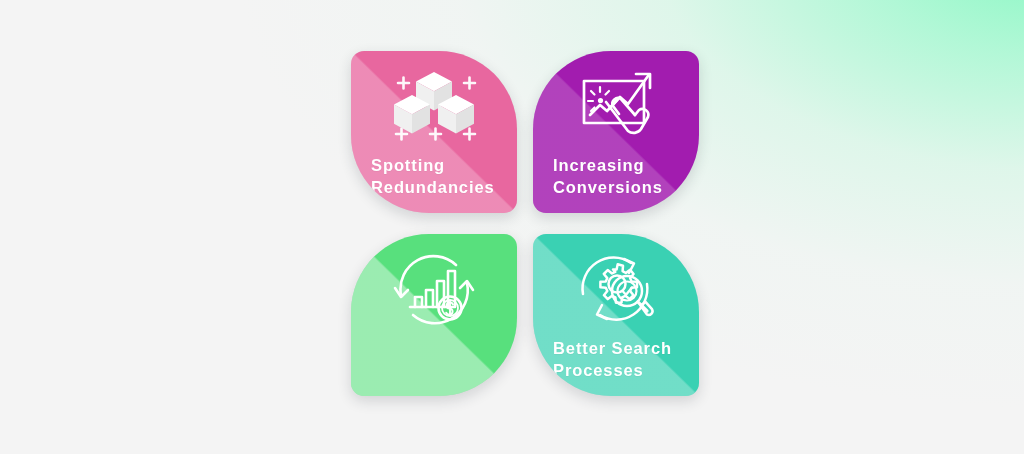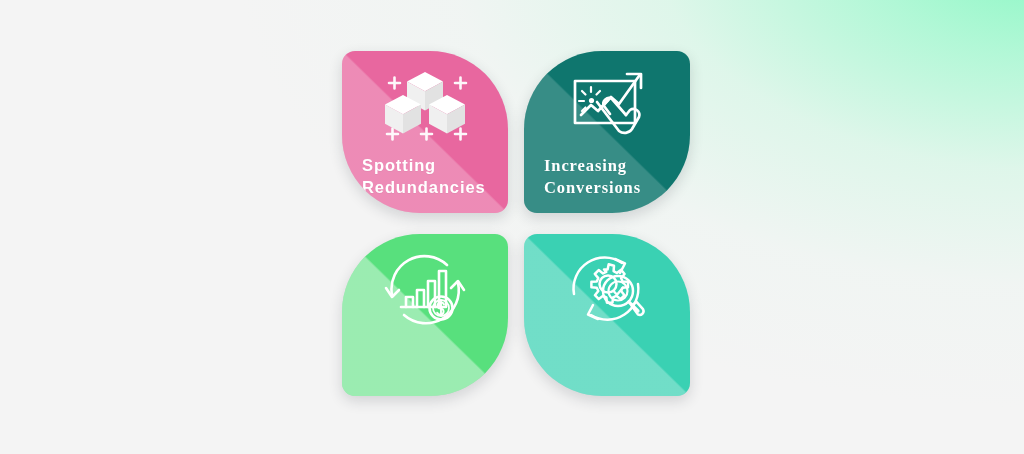--- a/index.html
+++ b/index.html
@@ -32,21 +32,21 @@
         rgba(152, 249, 203, 0.72) 16%,
         rgba(196, 249, 222, 0.45) 33%,
         rgba(228, 248, 238, 0.22) 50%,
         rgba(244, 244, 244, 0.0) 68%);
     pointer-events: none;
   }
 
   
   #petal-grid {
     position: absolute;
-    left: 342px;
+    left: 351px;
     top: 51px;
     width: 348px;
     height: 345px;
     display: grid;
     grid-template-columns: 166px 166px;
     grid-template-rows: 162px 162px;
     column-gap: 16px;
     row-gap: 21px;
   }
 
@@ -107,21 +107,21 @@
     padding-left: 20px;
     padding-right: 6px;
     white-space: pre-line;
     text-shadow: 0 1px 1px rgba(0,0,0,0.04);
   }
 
   
   .p-pink  { background: #e8679f; }
   .p-pink  .sheen { background: linear-gradient(to bottom left, rgba(255,255,255,0.00) 49.6%, rgba(255,255,255,0.24) 50.4%); }
 
-  .p-blue  { background: #0f766e; font-family: Liberation Serif, serif; }
+  .p-blue  { background: #a21caf; }
   .p-blue  .sheen { background: linear-gradient(to bottom left, rgba(255,255,255,0.00) 49.6%, rgba(255,255,255,0.17) 50.4%); }
 
   .p-green { background: #58e07d; }
   .p-green .sheen { background: linear-gradient(to bottom left, rgba(255,255,255,0.00) 49.6%, rgba(255,255,255,0.40) 50.4%); }
 
   .p-teal  { background: #3ad1b3; }
   .p-teal  .sheen { background: linear-gradient(to bottom left, rgba(255,255,255,0.00) 49.6%, rgba(255,255,255,0.28) 50.4%); }
 </style>
 </head>
 <body>
@@ -252,17 +252,19 @@
             </g>
 
             <circle cx="59" cy="47" r="15" fill="none"></circle>
             <circle cx="59" cy="47" r="9.5" fill="none" stroke-width="2.2"></circle>
             <path d="M54.5 47 L58 50.8 L64 43.6" stroke-width="2.4"></path>
             <path d="M69.8 57.8 L79 67" stroke-width="3.2"></path>
             <path d="M72.5 61.5 l5 -3.6 l6.5 7.3 a3.8 3.8 0 0 1 -5.2 5.2 Z"></path>
           </svg>
         </div>
 
+        <div class="label">Better Search
+Processes</div>
       </div>
     </div>
 
   </div>
 </div>
 
 </body></html>

